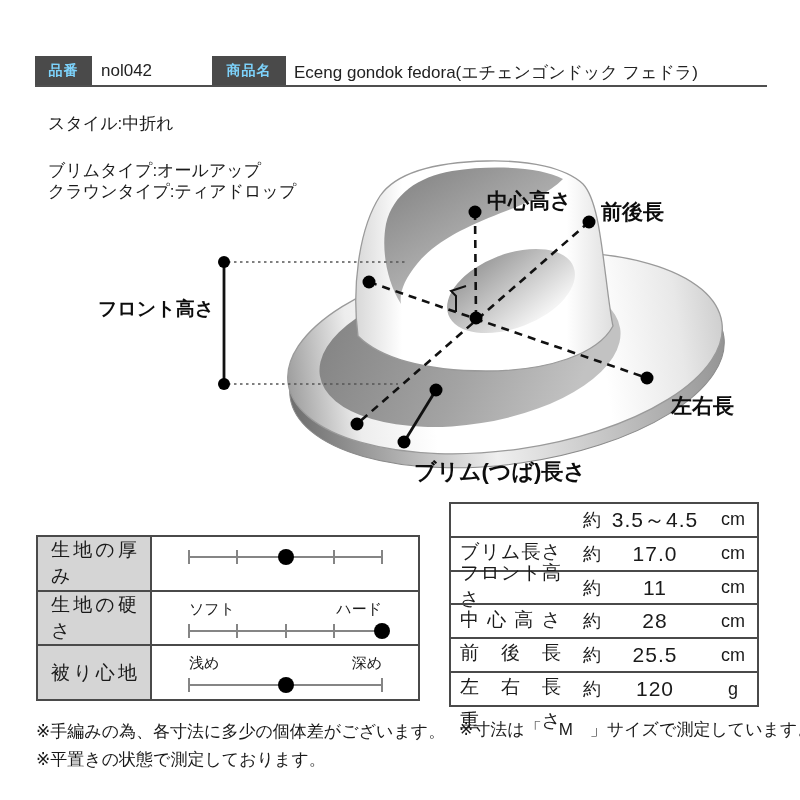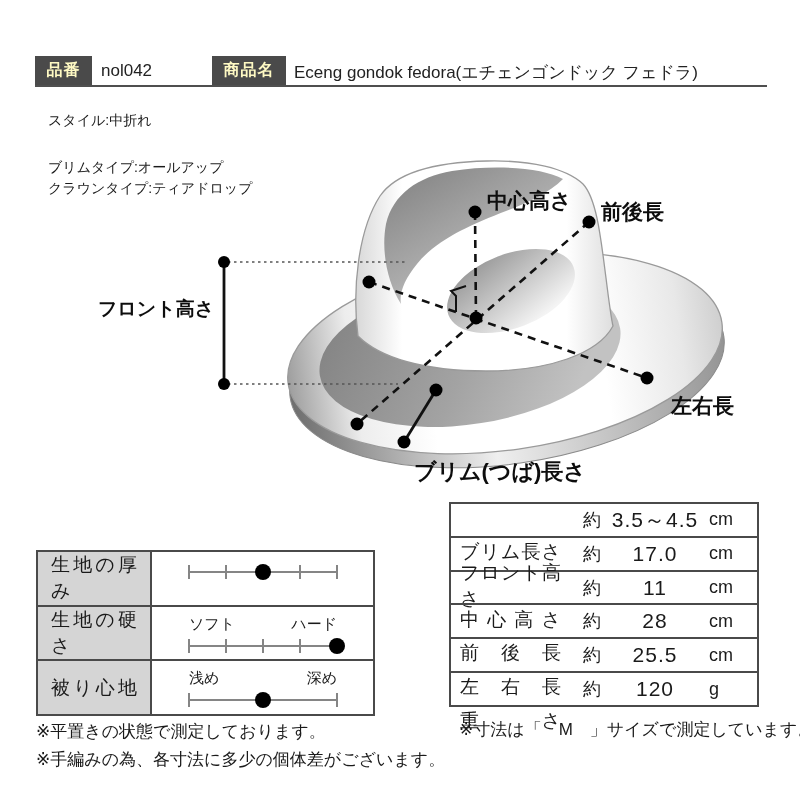--- a/index.html
+++ b/index.html
@@ -2,36 +2,36 @@
 <html><head>
 <meta charset="utf-8">
 <style>
   html,body { margin:0; padding:0; background:#fff; }
   .page {
     position:relative; width:800px; height:800px; background:#ffffff;
     font-family:"Liberation Sans","DejaVu Sans",sans-serif; color:#1a1a1a; overflow:hidden;
   }
   
   .hbox {
-    position:absolute; top:56px; height:29px; background:#4a4a4a; color:#fef9c3;
-    font-size:16px; font-weight:bold; display:flex; align-items:center; justify-content:center;
+    position:absolute; top:56px; height:29px; background:#4a4a4a; color:#7dd3fc;
+    font-size:14px; font-weight:bold; display:flex; align-items:center; justify-content:center;
     letter-spacing:1px; box-sizing:border-box;text-align:center;
   }
   .hval { position:absolute; top:61px; font-size:17px; color:#222; white-space:nowrap; }
   .hrule { position:absolute; left:35px; top:85px; width:732px; height:2px; background:#4f4f4f; }
   
-  .specline { position:absolute; left:48px; font-size:14px; color:#1a1a1a; white-space:nowrap; }
+  .specline { position:absolute; left:48px; font-size:17px; color:#1a1a1a; white-space:nowrap; }
   
   .dlabel { position:absolute; font-size:21px; font-weight:bold; color:#0d0d0d; white-space:nowrap; }
   .dlabel-front { position:absolute; left:88px; top:297px; width:136px; text-align:center;
     font-size:19px; font-weight:bold; line-height:24px; color:#0d0d0d; }
   svg.hat { position:absolute; left:0; top:0; }
   
-  .gtable { position:absolute; left:36px; top:535px; width:339px; height:166px;
-    border:2px solid #4a4a4a; box-sizing:border-box; display:flex; flex-direction:column; background:#fff;margin-top:15px; }
+  .gtable { position:absolute; left:36px; top:535px; width:384px; height:166px;
+    border:2px solid #4a4a4a; box-sizing:border-box; display:flex; flex-direction:column; background:#fff; }
   .grow { flex:1; display:flex; border-bottom:2px solid #4a4a4a; min-height:0; }
   .grow:last-child { border-bottom:none; }
   .gname { width:114px; background:#d5d5d5; border-right:2px solid #4a4a4a;
     display:flex; align-items:center; padding:0 13px; box-sizing:border-box; font-size:19px; }
   .gname span { width:100%; text-align:justify; text-align-last:justify; }
   .gbody { flex:1; position:relative; padding:7px 36px 0 37px; box-sizing:border-box; }
   .glabels { display:flex; justify-content:space-between; font-size:15px; line-height:19px; }
   .gtrack { position:relative; height:24px; margin-top:1px; }
   .gline { position:absolute; left:0; right:0; top:11px; height:0; border-top:2px solid #858585; }
   .gtick { position:absolute; top:5px; width:2px; height:14px; background:#858585; transform:translateX(-50%); }
@@ -41,21 +41,21 @@
   .stable { position:absolute; left:449px; top:502px; width:310px; height:205px;
     border:2px solid #4a4a4a; box-sizing:border-box; display:flex; flex-direction:column; background:#fff; }
   .srow { flex:1; display:flex; border-bottom:2px solid #4a4a4a; min-height:0; }
   .srow:last-child { border-bottom:none; }
   .slabel { width:121px; background:#d5d5d5; border-right:2px solid #4a4a4a;
     display:flex; align-items:center; padding:0 9px; box-sizing:border-box; font-size:19px;margin-top:48px; }
   .slabel span { width:100%; text-align:justify; text-align-last:justify; }
   .svalue { flex:1; display:flex; align-items:center; }
   .sapprox { padding-left:11px; font-size:18px; }
   .snum { flex:1; text-align:center; font-size:21px; letter-spacing:1px; }
-  .sunit { width:48px; font-size:18px; }
+  .sunit { width:48px; font-size:18px;text-align:center; }
   
   .notes-left { position:absolute; left:36px; top:718px; font-size:17px; line-height:28px; white-space:nowrap; }
   .note-right { position:absolute; left:459px; top:718px; font-size:17px; white-space:nowrap; }
 </style>
 </head>
 <body>
 
 <div class="page">
 
   <div class="hbox" style="left:35px; width:57px;">品番</div>
@@ -276,18 +276,18 @@
         </div>
       <div class="svalue">
         <span class="sapprox">約</span>
         <span class="snum">120</span>
         <span class="sunit">g</span>
       </div>
     </div>
   </div>
 
   <div class="notes-left">
+    <div>※手編みの為、各寸法に多少の個体差がございます。</div>
     <div>※平置きの状態で測定しております。</div>
-    <div>※手編みの為、各寸法に多少の個体差がございます。</div>
   </div>
   <div class="note-right">※寸法は「　M　」サイズで測定しています。</div>
 
 </div>
 
 </body></html>

